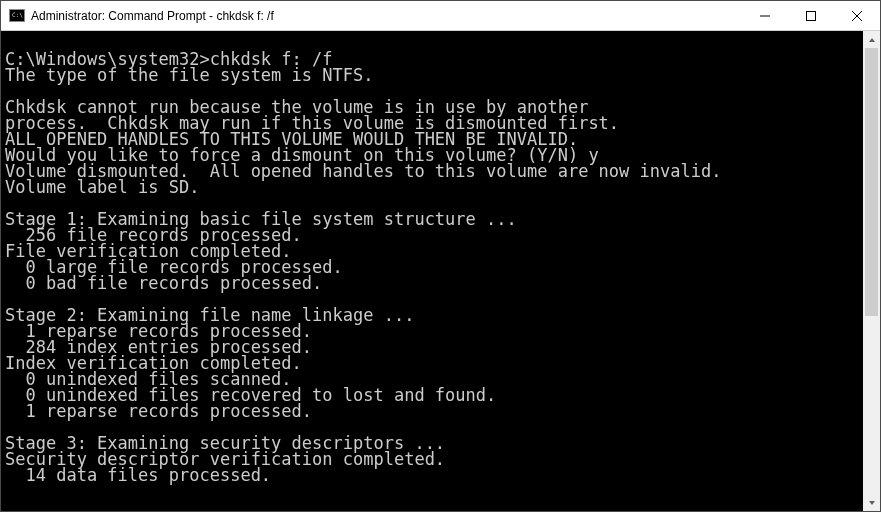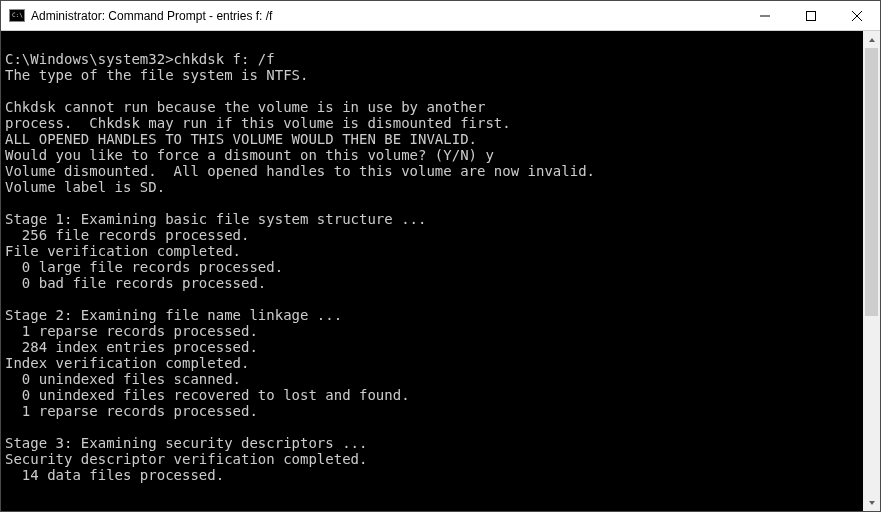--- a/index.html
+++ b/index.html
@@ -46,21 +46,21 @@
   .client {
     flex: 1 1 auto;
     display: flex;
     min-height: 0;
   }
   .terminal {
     flex: 1 1 auto;
     background: #000;
     color: #cccccc;
     font-family: Consolas, "Lucida Console", monospace;
-    font-size: 14px;
+    font-size: 17px;
     line-height: 16px;
     padding: 4px 0 4px 4px;
     white-space: pre;
     overflow: hidden;
   }
   .vscroll {
     flex: 0 0 17px;
     background: #f0f0f0;
     position: relative;
     display: flex; flex-direction: column;
@@ -89,21 +89,21 @@
 
 <div class="window">
 
   <div class="titlebar">
     <span class="titlebar-icon">
       <svg width="16" height="16" viewBox="0 0 16 16">
         <rect x="0.5" y="1.5" width="15" height="12" fill="#000" stroke="#888" stroke-width="1"></rect>
         <text x="3" y="9" font-family="Consolas,monospace" font-size="6" fill="#ccc">C:\</text>
       </svg>
     </span>
-    <span class="titlebar-title">Administrator: Command Prompt - entries  f: /f</span>
+    <span class="titlebar-title">Administrator: Command Prompt - chkdsk  f: /f</span>
     <span class="titlebar-spacer"></span>
     <div class="titlebar-controls">
       <div class="tb-btn">
         <svg width="10" height="10" viewBox="0 0 10 10">
             <line x1="0" y1="5" x2="10" y2="5" stroke="currentColor" stroke-width="1"></line>
           </svg>
       </div>
       <div class="tb-btn">
         <svg width="10" height="10" viewBox="0 0 10 10">
             <rect x="0.5" y="0.5" width="9" height="9" fill="none" stroke="currentColor" stroke-width="1"></rect>

